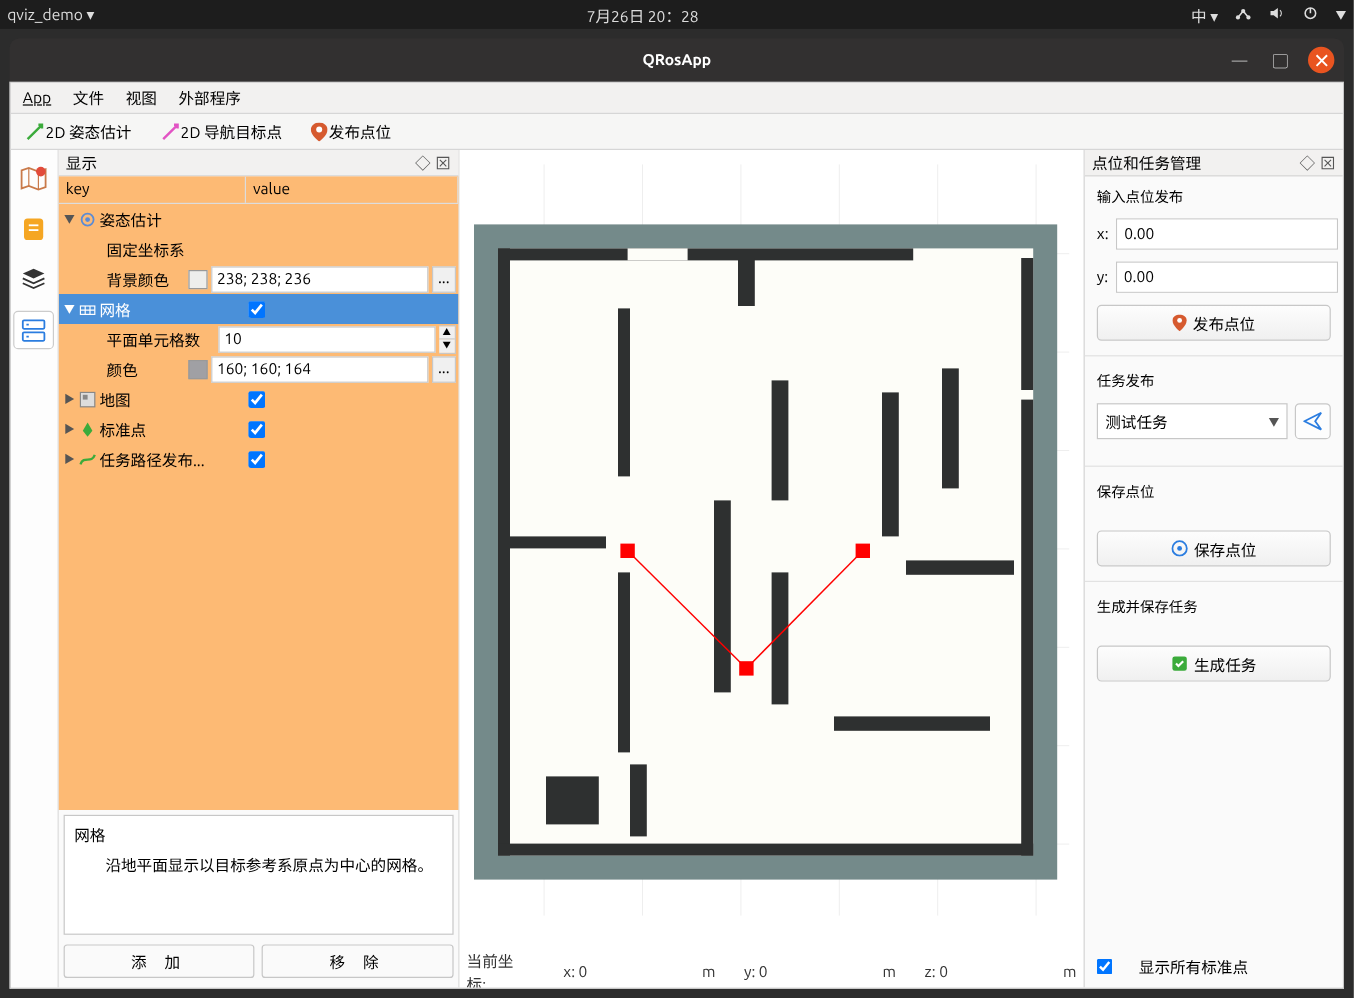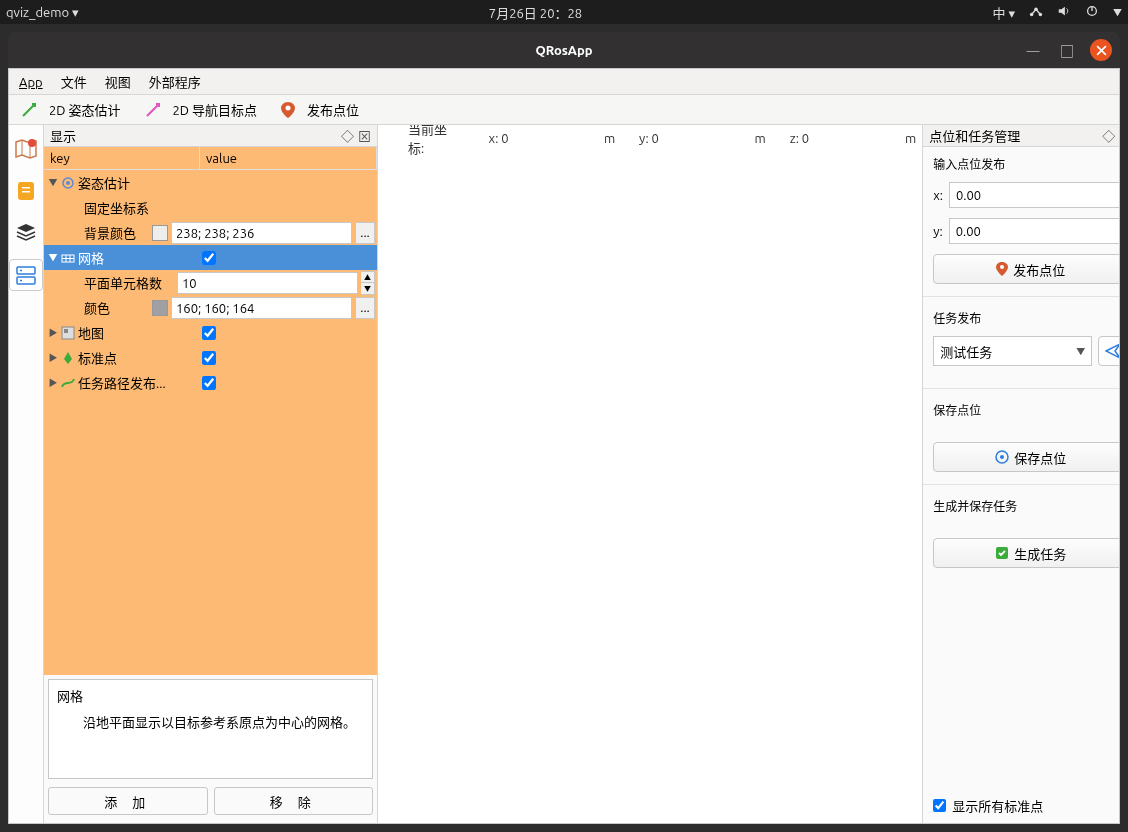--- a/index.html
+++ b/index.html
@@ -12,21 +12,21 @@
 .desktop{height:808px;background:#2c2c2c;padding:8px}
 .titlebar{height:36px;background:#323030;display:flex;align-items:center;color:#fff;position:relative;border-radius:8px 8px 0 0}
 .titlebar .title{position:absolute;left:0;right:0;text-align:center;font-weight:700}
 .winbtns{position:absolute;right:8px;display:flex;gap:12px;align-items:center}
 .winbtn{width:22px;height:22px;border-radius:50%;display:flex;align-items:center;justify-content:center;color:#eee}
 .winbtn.close{background:#e95420}
 .app{background:#f6f6f5;height:756px;display:flex;flex-direction:column;border:1px solid #c7c7c7}
 .menubar{height:26px;display:flex;align-items:center;gap:18px;padding:0 10px;border-bottom:1px solid #d6d6d6;background:#f2f1f0}
 .menubar span:first-child{text-decoration:underline}
 .toolbar{height:30px;display:flex;align-items:center;gap:16px;padding:0 8px;border-bottom:1px solid #d6d6d6;background:#f6f6f5}
-.tool{display:flex;align-items:center;gap:12px;padding:2px 4px}
+.tool{display:flex;align-items:center;gap:1px;padding:2px 4px}
 .main{flex:1;display:flex;overflow:hidden}
 .activitybar{width:48px;background:#fdfdfd;border-right:1px solid #d6d6d6;display:flex;flex-direction:column;align-items:center;padding-top:8px;gap:10px}
 .abtn{width:34px;height:32px;display:flex;align-items:center;justify-content:center;border-radius:4px}
 .abtn.sel{border:1px solid #ccc;background:#fff}
 .leftpanel{width:334px;border-right:1px solid #d6d6d6;display:flex;flex-direction:column;background:#fafafa}
 .dockhdr{height:22px;display:flex;align-items:center;justify-content:space-between;padding:0 6px;background:#f2f1f0;border-bottom:1px solid #d6d6d6;font-size:12px}
 .dockbtns{display:flex;gap:4px;font-size:11px;color:#555}
 .tree{flex:1;overflow:auto;background:#fdba74}
 .thead{display:flex;border-bottom:1px solid #ddd}
 .thead div{padding:4px 6px;border-right:1px solid #ddd}
@@ -42,21 +42,21 @@
 .sel1{flex:1;height:22px;border:1px solid #c7c7c7;background:#fff;color:#000}
 .spn{width:14px;display:flex;flex-direction:column;border:1px solid #c7c7c7;border-left:none}
 .spn b{height:11px;font-size:7px;text-align:center;line-height:10px;font-weight:normal;background:#f0f0f0}
 .spn b:first-child{border-bottom:1px solid #c7c7c7}
 .swatch{width:16px;height:16px;border:1px solid #999}
 .dots{width:20px;height:22px;border:1px solid #c7c7c7;background:#f0f0f0;text-align:center;line-height:18px}
 .desc{height:100px;border:1px solid #c7c7c7;margin:4px;padding:6px 8px;background:#fff;font-size:13px}
 .desc p{margin-top:8px;text-indent:2em;line-height:1.5}
 .btnrow{display:flex;gap:6px;padding:4px;margin-bottom:4px}
 .btnrow button{flex:1;height:28px;background:#fafafa;border:1px solid #c7c7c7;border-radius:3px;letter-spacing:6px}
-.center-area{flex:1;display:flex;background:#fff}
+.center-area{flex:1;display:flex;flex-direction:column;background:#fff}
 .canvas-wrap{flex:1;position:relative;padding:12px;overflow:hidden}
 .canvas{position:absolute;inset:12px 12px 34px 12px;background:#fff}
 .status{height:26px;display:flex;align-items:center;padding:0 6px;gap:6px;font-size:13px;color:#333}
 .status .lbl{margin-right:6px}
 .status .val{width:60px;text-align:center}
 .status .unit{width:90px;text-align:right}
 .rightpanel{width:216px;border-left:1px solid #d6d6d6;display:flex;flex-direction:column;background:#fafafa;font-size:13px}
 .rgroup{padding:8px 10px}
 .rgroup h4{font-weight:normal;margin-bottom:10px;font-size:12px}
 .frow{display:flex;align-items:center;gap:6px;margin-bottom:10px}
@@ -425,21 +425,21 @@
     <button class="pbtn" style="margin-top:24px">
               <svg width="14" height="14">
                 <rect x="1" y="1" width="12" height="12" rx="2" fill="#3bab3b"></rect>
                 <path d="M4 7l2 2 4-4" stroke="#fff" stroke-width="1.8" fill="none"></path>
               </svg>
               <span>生成任务</span>
             </button>
   </div>
 
   <div style="flex:1"></div>
-  <div class="rgroup" style="display:flex;align-items:center;gap:6px">
+  <div class="rgroup" style="display:flex;align-items:center;gap:22px">
     <input type="checkbox" checked="" style="">
     <span>显示所有标准点</span>
   </div>
 </div>
 
 </div>
 </div>
 </div>
 
 </body></html>

